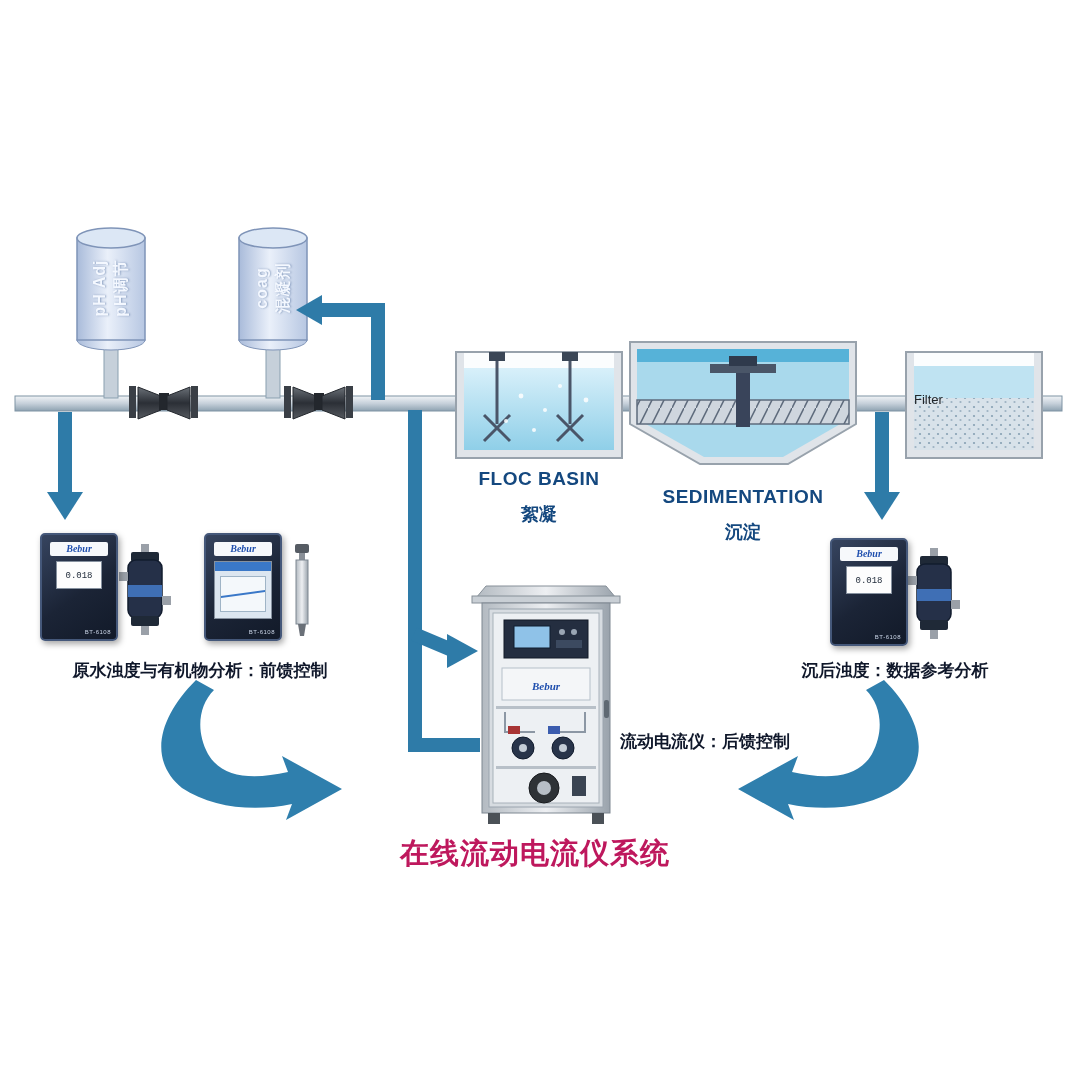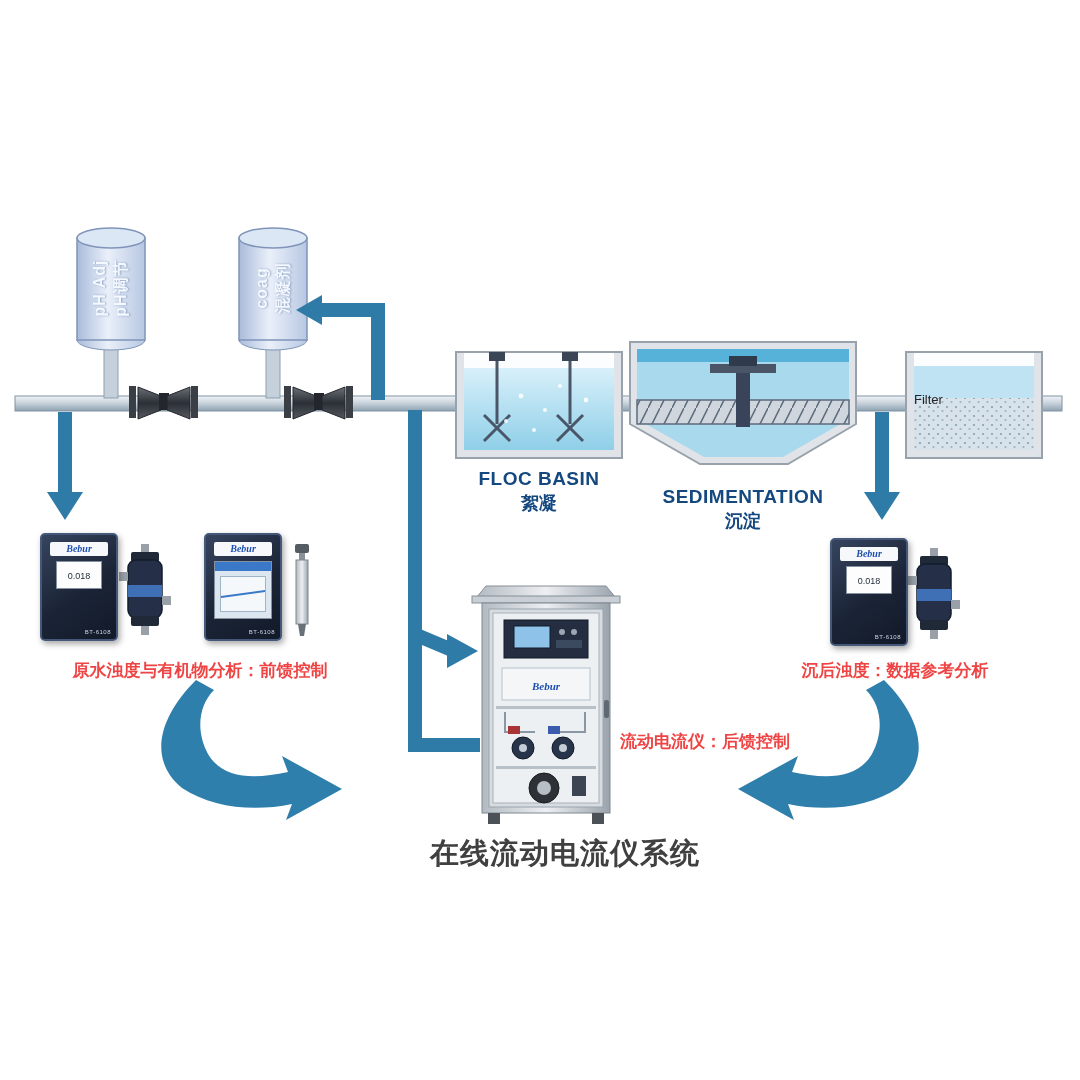--- a/index.html
+++ b/index.html
@@ -4,35 +4,35 @@
 <style>
   *{margin:0;padding:0;box-sizing:border-box}
   html,body{width:1080px;height:1080px;background:#ffffff;font-family:"Liberation Sans",sans-serif}
   .stage{position:relative;width:1080px;height:1080px;background:#ffffff;overflow:hidden}
   .stage svg{position:absolute;left:0;top:0}
   .tank-label{position:absolute;width:120px;height:44px;transform:rotate(-90deg);text-align:center;
     color:#f4f8ff;font-weight:bold;font-size:16px;line-height:21px;letter-spacing:1px;
     text-shadow:0 1px 2px rgba(70,100,150,.55)}
   .stage-label{position:absolute;text-align:center;color:#14487f;font-weight:bold}
   .stage-label .en{font-size:19px;letter-spacing:.5px}
-  .stage-label .zh{font-size:18px;margin-top:1px}
-  .caption{position:absolute;color:#ef4444;font-weight:bold;font-size:17px;white-space:nowrap}
+  .stage-label .zh{font-size:18px;margin-top:12px}
+  .caption{position:absolute;color:#0f172a;font-weight:bold;font-size:17px;white-space:nowrap}
   .caption.centered{text-align:center}
-  .page-title{position:absolute;left:400px;top:834px;width:300px;text-align:right;
-    color:#404040;font-weight:bold;font-size:29px;letter-spacing:1px;white-space:nowrap}
+  .page-title{position:absolute;left:400px;top:834px;width:300px;text-align:left;
+    color:#be185d;font-weight:bold;font-size:29px;letter-spacing:1px;white-space:nowrap}
   .filter-label{position:absolute;left:914px;top:392px;width:120px;
     font-size:13px;color:#22262a}
   .panel{position:absolute;width:78px;height:108px;border:2px solid #45587a;border-radius:5px;
     background:linear-gradient(145deg,#36445f 0%,#1b2436 55%,#121a29 100%);
     box-shadow:2px 3px 6px rgba(0,0,0,.35)}
   .panel .brand{width:58px;height:14px;margin:7px auto 5px;background:#f6f8fb;border-radius:2px;
     text-align:center;font-family:"Liberation Serif",serif;font-style:italic;font-weight:bold;
     font-size:10px;line-height:14px;color:#1f4fae}
   .panel .screen{width:46px;height:28px;margin:0 auto;background:#fdfdfd;border:1px solid #86919f;
-    text-align:center;font-size:9px;line-height:28px;color:#1c2736;font-family:Liberation Sans, sans-serif}
+    text-align:center;font-size:9px;line-height:28px;color:#1c2736;font-family:Liberation Mono, monospace}
   .panel.touch .screen{width:58px;height:58px;background:#dce6f0;line-height:normal;overflow:hidden}
   .panel.touch .bar{height:9px;background:#3a78c8}
   .panel.touch .plot{height:36px;margin:5px;background:#f4f8fb;border:1px solid #9fb4c6;
     position:relative;overflow:hidden}
   .panel.touch .plot::after{content:"";position:absolute;left:-4px;right:-4px;top:16px;
     border-top:2px solid #3a78c8;transform:rotate(-8deg)}
   .panel .model{position:absolute;right:5px;bottom:4px;font-size:6px;color:#c9d4e6;letter-spacing:.5px}
 </style>
 </head>
 <body>

